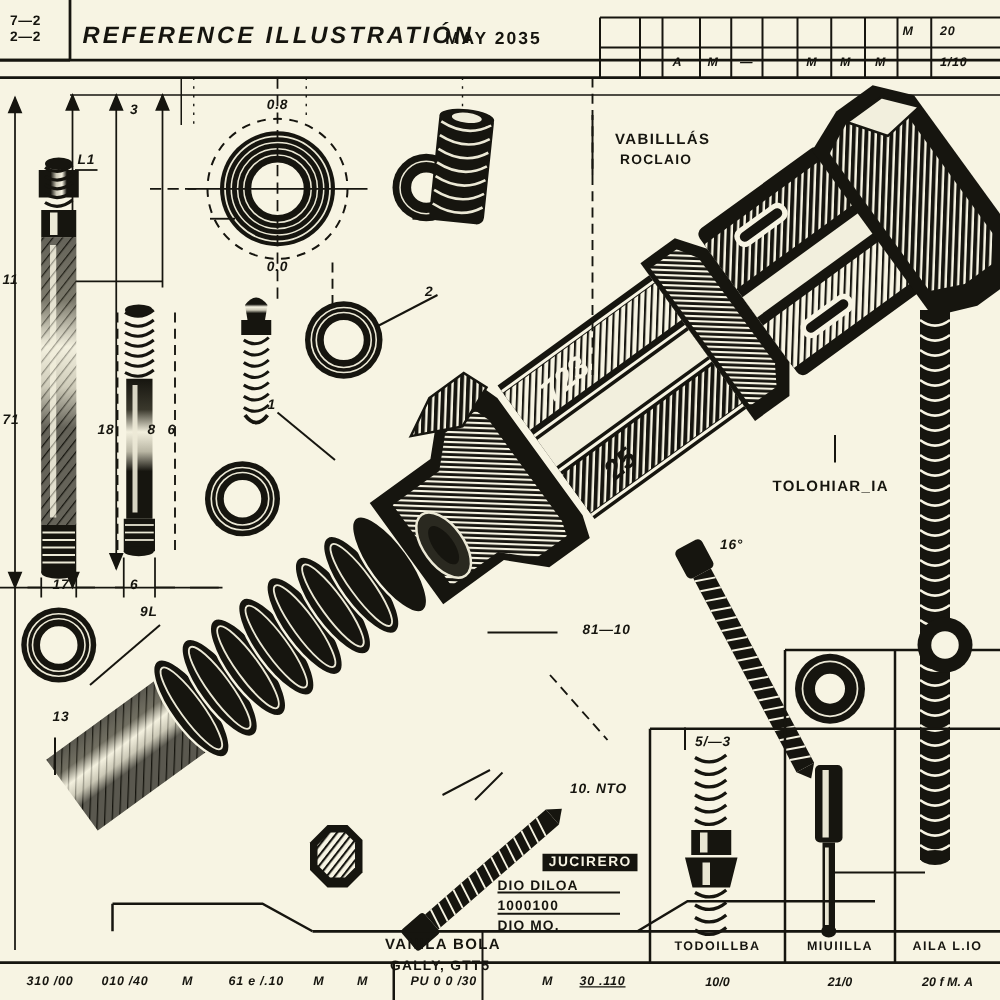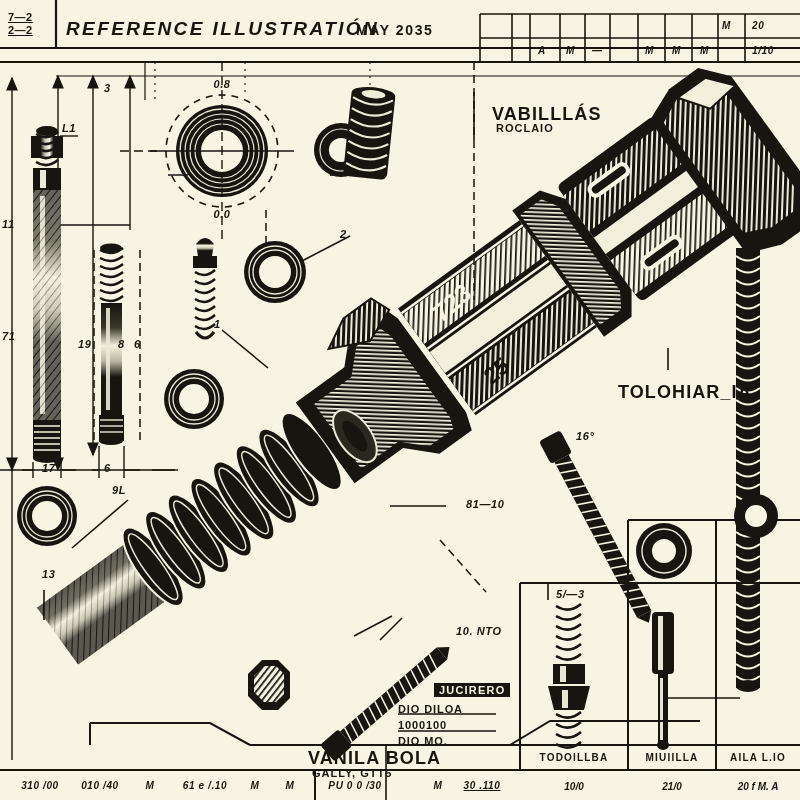--- a/index.html
+++ b/index.html
@@ -11,22 +11,22 @@
   }
   #sheet{position:relative;width:800px;height:800px;background:#f7f4e3;}
   #art{position:absolute;inset:0;}
 
   
   .txt{position:absolute;white-space:nowrap;color:#16150f;}
   .title{
     font-size:19px;font-weight:700;letter-spacing:2.4px;font-style:italic;
   }
   .date{font-size:14px;font-weight:700;letter-spacing:1.6px;}
-  .rev{font-size:11px;font-weight:700;letter-spacing:.5px;line-height:11px;text-decoration:underline;}
-  .callout{font-size:18px;font-weight:700;letter-spacing:1.1px;}
+  .rev{font-size:11px;font-weight:700;letter-spacing:.5px;line-height:11px;}
+  .callout{font-size:12px;font-weight:700;letter-spacing:1.1px;}
   .callout.sub{font-size:11px;letter-spacing:1px;}
   .dim{font-size:11px;font-weight:700;font-style:italic;letter-spacing:.6px;}
   .cell{font-size:10px;font-weight:700;font-style:italic;letter-spacing:.6px;}
   .panel-lab{font-size:10px;font-weight:700;letter-spacing:1.2px;}
   .panel-val{font-size:10px;font-weight:700;font-style:italic;}
   .note-hdr{
     font-size:11px;font-weight:700;letter-spacing:1.2px;
     background:#16150f;color:#f7f4e3;padding:1px 5px;
   }
   .note-line{font-size:11px;font-weight:700;letter-spacing:.9px;}
@@ -580,21 +580,21 @@
   <div class="txt dim" style="left:112px;top:484px;">9L</div>
   <div class="txt dim" style="left:42px;top:568px;">13</div>
   <div class="txt dim" style="left:40px;top:566px;opacity:0;">12</div>
 
   <div class="txt dim" style="left:104px;top:82px;">3</div>
   <div class="txt dim" style="left:62px;top:122px;">L1</div>
   <div class="txt dim" style="left:42px;top:462px;">17</div>
   <div class="txt dim" style="left:104px;top:462px;">6</div>
   <div class="txt dim" style="left:2px;top:218px;">11</div>
   <div class="txt dim" style="left:2px;top:330px;">71</div>
-  <div class="txt dim" style="left:78px;top:338px;">19</div>
+  <div class="txt dim" style="left:78px;top:338px;">18</div>
   <div class="txt dim" style="left:118px;top:338px;">8</div>
   <div class="txt dim" style="left:134px;top:338px;">6</div>
   <div class="txt dim" style="left:556px;top:588px;">5/—3</div>
 
   <div class="txt note-hdr" style="left:434px;top:683px;">JUCIRERO</div>
   <div class="txt note-line" style="left:398px;top:703px;">DIO DILOA</div>
   <div class="txt note-line" style="left:398px;top:719px;">1000100</div>
   <div class="txt note-line" style="left:398px;top:735px;">DIO MO.</div>
 
   <div class="txt panel-lab ctr" style="left:574px;top:752px;">TODOILLBA</div>

